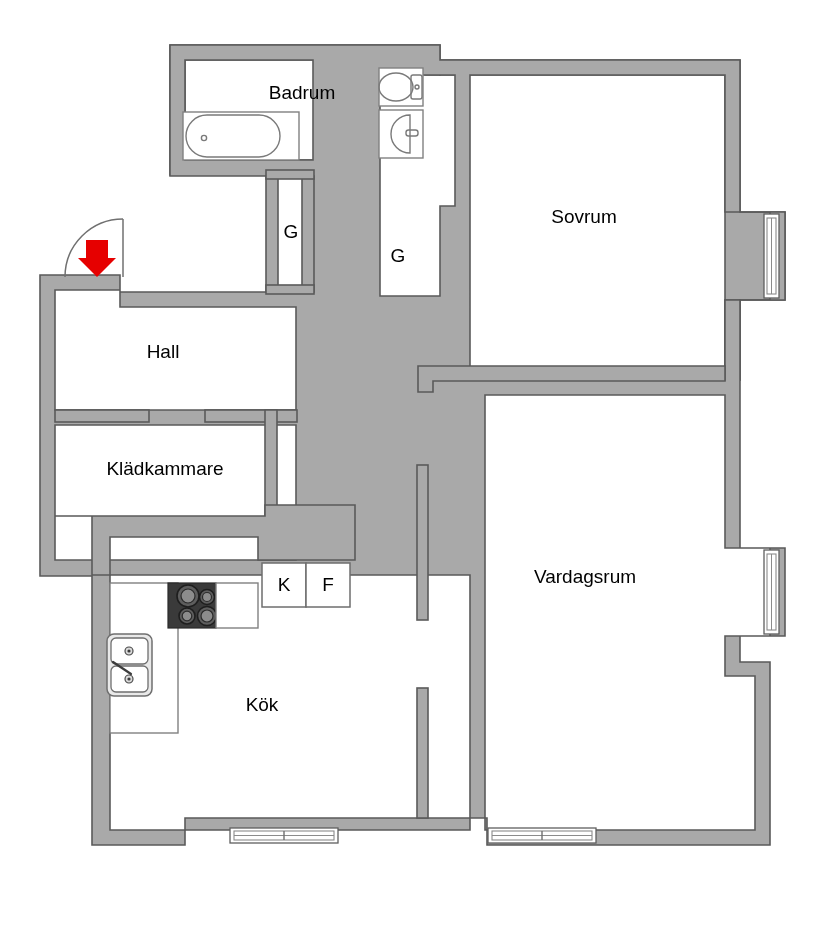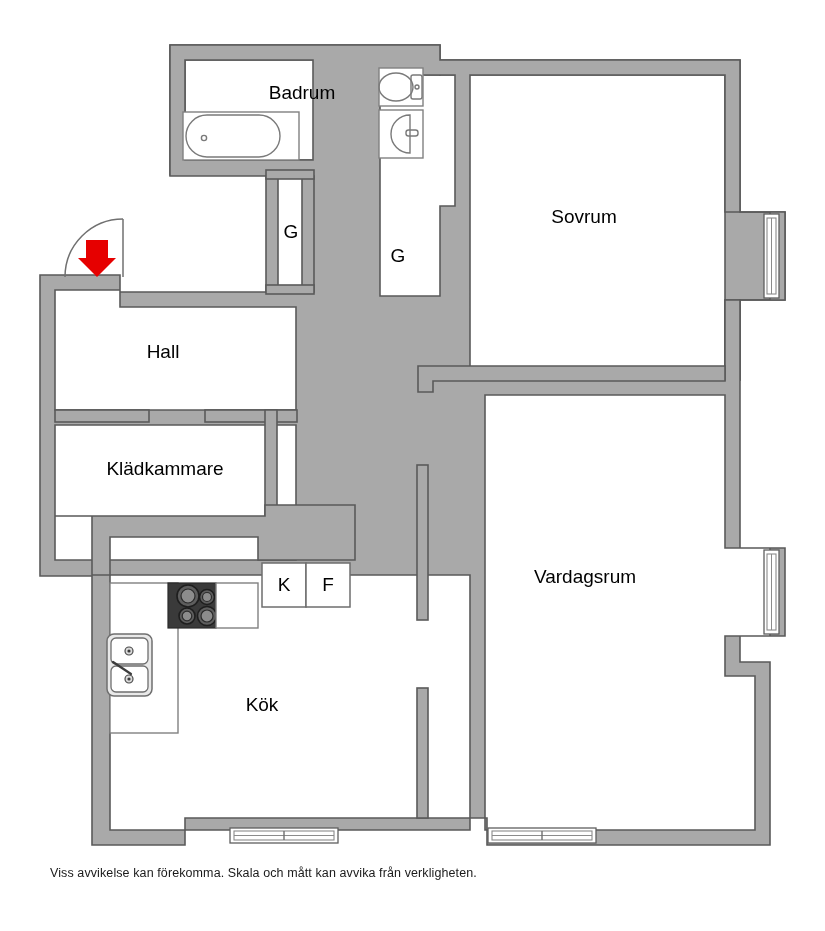--- a/index.html
+++ b/index.html
@@ -399,15 +399,14 @@
 
       <text class="closet-label" x="291" y="233">G</text>
       <text class="closet-label" x="398" y="257">G</text>
 
       <text class="cab-label" x="284" y="586">K</text>
       <text class="cab-label" x="328" y="586">F</text>
     </g>
 
   </svg>
 
-  <div class="disclaimer">Viss avvikelse kan förekomma. Skala och mått kan avvika från verkligheten.</div>
 
 </div>
 
 </body></html>

